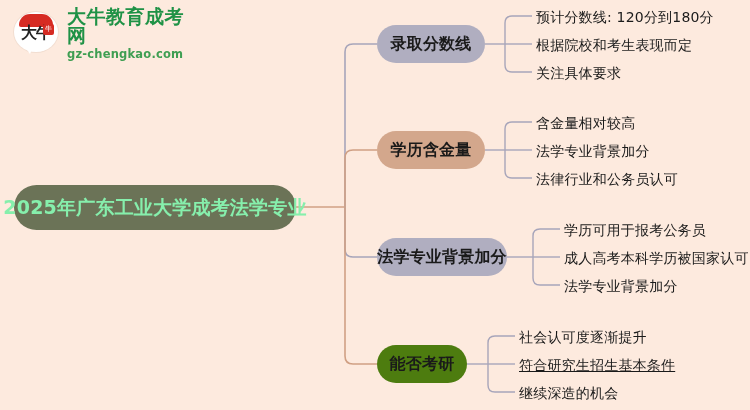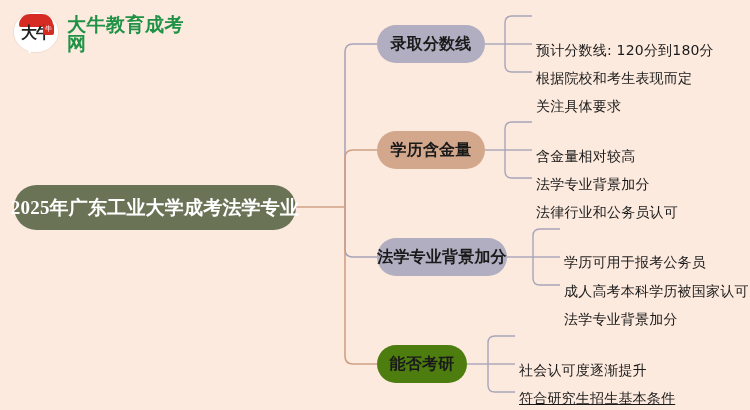--- a/index.html
+++ b/index.html
@@ -156,38 +156,38 @@
   #branch-node-3 { left: 377px; top: 345px; width: 90px;  }
 
   
   .leaf {
     position: absolute;
     font-size: 14px;
     color: #1a1a1a;
     white-space: nowrap;
     line-height: 1;
     letter-spacing: 0.2px;
-    margin-top: 33px;
   }
 </style>
 </head>
 <body style="background: rgb(253, 234, 222);">
 
 <div id="mindmap-root">
 
   <div id="logo">
     <div id="logo-mark">
       <div class="bubble"></div>
       <div class="bubble-tail"></div>
       <div class="bubble-top"></div>
       <div class="bubble-text">大牛</div>
       <div class="bubble-stamp">牛</div>
     </div>
     <div id="logo-words">
       <div id="logo-title">大牛教育成考网</div>
+      <div id="logo-url">gz-chengkao.com</div>
     </div>
   </div>
 
   <svg id="connectors" viewBox="0 0 750 410" width="750" height="410" fill="none">
 
     <path d="M296 207 H345" stroke="#d0a084" stroke-width="1.6"></path>
 
     <path d="M345 207 V52 Q345 44 353 44 H377" stroke="#a7a5ba" stroke-width="1.6"></path>
 
     <path d="M345 207 V158 Q345 150 353 150 H377" stroke="#d0a084" stroke-width="1.6"></path>
@@ -210,39 +210,39 @@
     <path d="M533 257 V236 Q533 229 540 229 H560" stroke="#a7a5ba" stroke-width="1.4"></path>
     <path d="M533 257 H560" stroke="#a7a5ba" stroke-width="1.4"></path>
     <path d="M533 257 V278 Q533 285 540 285 H560" stroke="#a7a5ba" stroke-width="1.4"></path>
 
     <path d="M467 364 H488" stroke="#a7a5ba" stroke-width="1.4"></path>
     <path d="M488 364 V343 Q488 336 495 336 H515" stroke="#a7a5ba" stroke-width="1.4"></path>
     <path d="M488 364 H515" stroke="#a7a5ba" stroke-width="1.4"></path>
     <path d="M488 364 V385 Q488 392 495 392 H515" stroke="#a7a5ba" stroke-width="1.4"></path>
   </svg>
 
-  <div class="node" id="root-node" style="background: rgb(107, 115, 87); color: #ffffff; font-family: Liberation Serif, serif;">2025年广东工业大学成考法学专业</div>
+  <div class="node" id="root-node" style="background: rgb(107, 115, 87); color: #86efac;">2025年广东工业大学成考法学专业</div>
 
   <div class="node branch-node" id="branch-node-0" style="background: rgb(176, 174, 192);">录取分数线</div>
 
   <div class="node branch-node" id="branch-node-1" style="background: rgb(211, 167, 140);">学历含金量</div>
 
   <div class="node branch-node" id="branch-node-2" style="background: rgb(176, 174, 192);">法学专业背景加分</div>
 
   <div class="node branch-node" id="branch-node-3" style="background: #4d7c0f;">能否考研</div>
 
   <div class="leaf" style="left:536px; top:10px;">预计分数线: 120分到180分</div>
   <div class="leaf" style="left:536px; top:38px;">根据院校和考生表现而定</div>
   <div class="leaf" style="left:536px; top:66px;">关注具体要求</div>
 
   <div class="leaf" style="left:536px; top:116px;">含金量相对较高</div>
   <div class="leaf" style="left:536px; top:144px;">法学专业背景加分</div>
   <div class="leaf" style="left:536px; top:172px;">法律行业和公务员认可</div>
 
-  <div class="leaf" style="left:564px; top:223px;font-family:Liberation Serif, serif;">学历可用于报考公务员</div>
+  <div class="leaf" style="left:564px; top:223px;">学历可用于报考公务员</div>
   <div class="leaf" style="left:564px; top:251px;">成人高考本科学历被国家认可</div>
   <div class="leaf" style="left:564px; top:279px;">法学专业背景加分</div>
 
   <div class="leaf" style="left:519px; top:330px;">社会认可度逐渐提升</div>
   <div class="leaf" style="left:519px; top:358px;text-decoration:underline;">符合研究生招生基本条件</div>
   <div class="leaf" style="left:519px; top:386px;">继续深造的机会</div>
 
 </div>
 
 </body></html>

